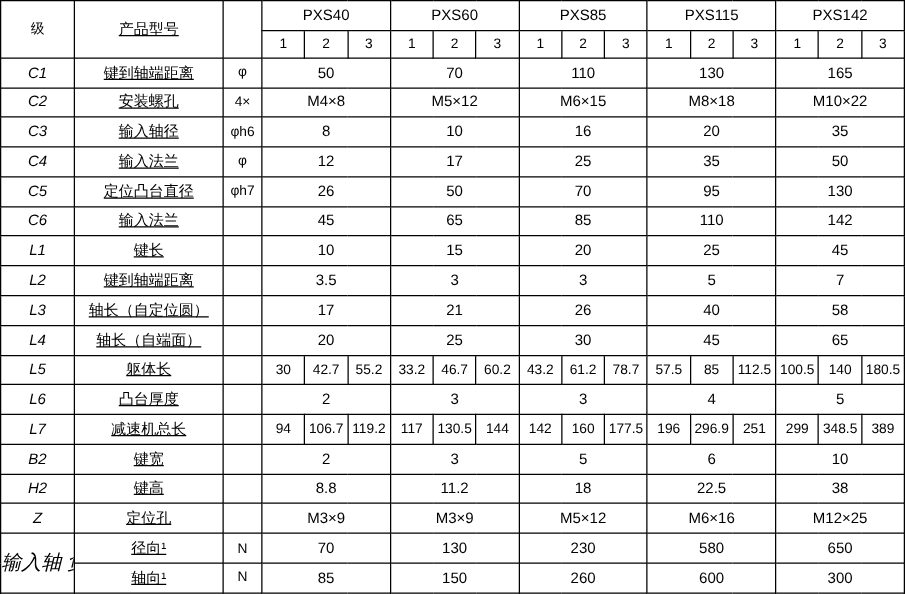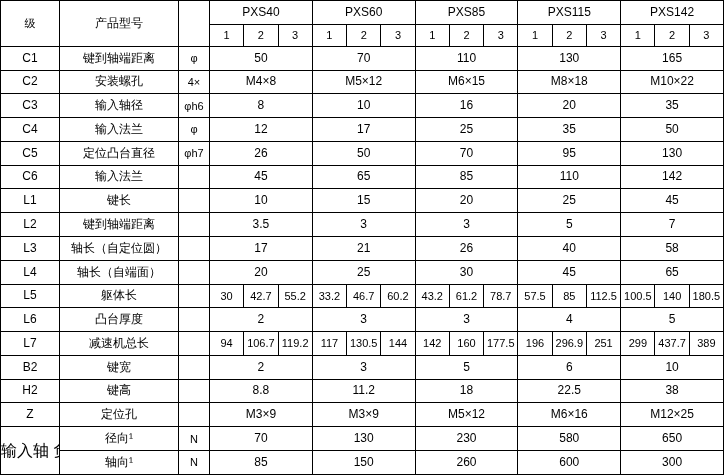--- a/index.html
+++ b/index.html
@@ -24,26 +24,26 @@
   #spec-table td {
     border: 1px solid #000000;
     text-align: center;
     vertical-align: middle;
     padding: 0;
     line-height: 1.1;
     white-space: nowrap;
     overflow: hidden;
   }
   .col-code   { width: 58px; }
-  .col-name   { width: 118px; }
+  .col-name   { width: 118px; text-decoration: underline; }
   .col-unit   { width: 30px; }
   .sub        { width: 30px; }
   .hdr-model  { font-size: 12px; }
   .name-cell  { font-size: 12px; }
-  .code-cell  { font-size: 12px; }
+  .code-cell  { font-size: 12px; font-style: italic; }
   .unit-cell  { font-size: 11px; }
   .val        { font-size: 12px; }
   .val-small  { font-size: 11px; }
   .watermark {
     position: absolute;
     right: 8px;
     bottom: 26px;
     font-size: 26px;
     font-weight: bold;
     color: rgba(170,170,170,0.45);
@@ -226,21 +226,21 @@
           <td class="sub val-small">117</td>
           <td class="sub val-small">130.5</td>
           <td class="sub val-small">144</td>
           <td class="sub val-small">142</td>
           <td class="sub val-small">160</td>
           <td class="sub val-small">177.5</td>
           <td class="sub val-small">196</td>
           <td class="sub val-small">296.9</td>
           <td class="sub val-small">251</td>
           <td class="sub val-small">299</td>
-          <td class="sub val-small">437.7</td>
+          <td class="sub val-small">348.5</td>
           <td class="sub val-small">389</td>
         </tr>
         <tr>
           <td class="col-code code-cell">B2</td>
           <td class="col-name name-cell">键宽</td>
           <td class="col-unit unit-cell"></td>
           <td class="val" colspan="3">2</td>
           <td class="val" colspan="3">3</td>
           <td class="val" colspan="3">5</td>
           <td class="val" colspan="3">6</td>

